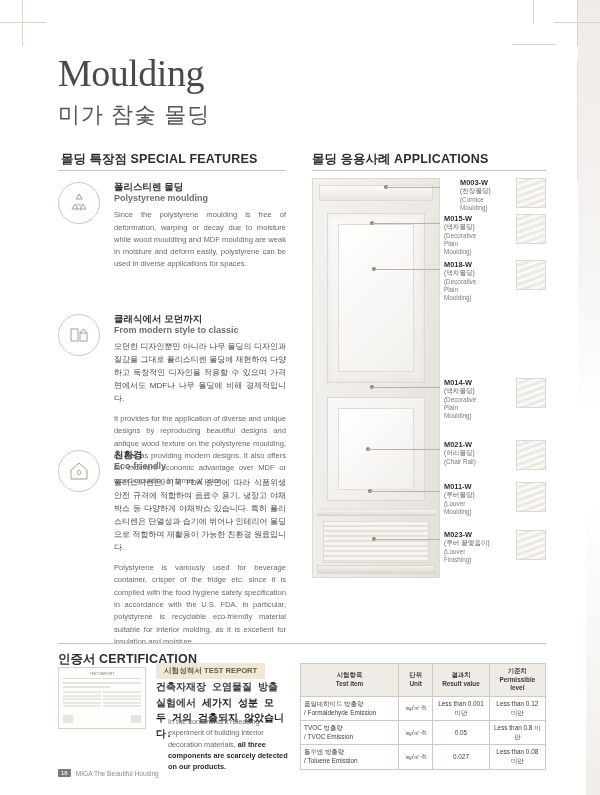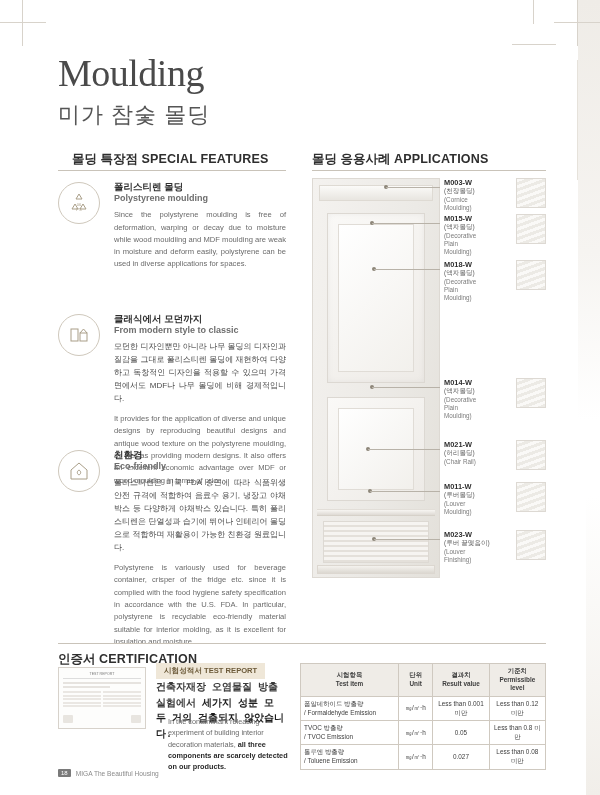--- a/index.html
+++ b/index.html
@@ -211,21 +211,21 @@
 <div class="frame-line corner-tr-h"></div>
 <div class="frame-line corner-tm-v"></div>
 <div class="frame-line corner-tm-h"></div>
 <div class="frame-line edge-right-v"></div>
 
 <div class="title-wrap">
   <div class="title-main">Moulding</div>
   <div class="title-sub">미가 참숯 몰딩</div>
 </div>
 
-<div class="sec-head" style="left:72px; top:151px;">
+<div class="sec-head" style="left:61px; top:151px;">
   <span class="ko">몰딩 특장점 </span><span class="en">SPECIAL FEATURES</span>
 </div>
 <div class="sec-rule" style="left:58px; top:170px; width:228px;"></div>
 
 <div class="sec-head" style="left:312px; top:151px;">
   <span class="ko">몰딩 응용사례 </span><span class="en">APPLICATIONS</span>
 </div>
 <div class="sec-rule" style="left:312px; top:170px; width:234px;"></div>
 
 <div class="feat" style="top:180px;">
@@ -286,21 +286,21 @@
       <div class="door-panel-inner2"></div>
     </div>
     <div class="door-chair"></div>
     <div class="door-louver"></div>
     <div class="door-base"></div>
   </div>
 
   <div class="callout" style="left:128px; top:0px;">
     <div class="dot" style="left:-56px;"></div>
     <div class="lead" style="left:-54px; width:54px;"></div>
-    <div style="padding-left:4px; padding-right:34px;">
+    <div style="padding-left:20px; padding-right:34px;">
       <div class="c-code">M003-W</div>
       <div class="c-ko">(천장몰딩)</div>
       <div class="c-en" style="white-space:pre-line;">(Cornice
 Moulding)</div>
     </div>
     <div class="swatch"></div>
   </div>
 
   <div class="callout" style="left:128px; top:36px;">
     <div class="dot" style="left:-70px;"></div>

